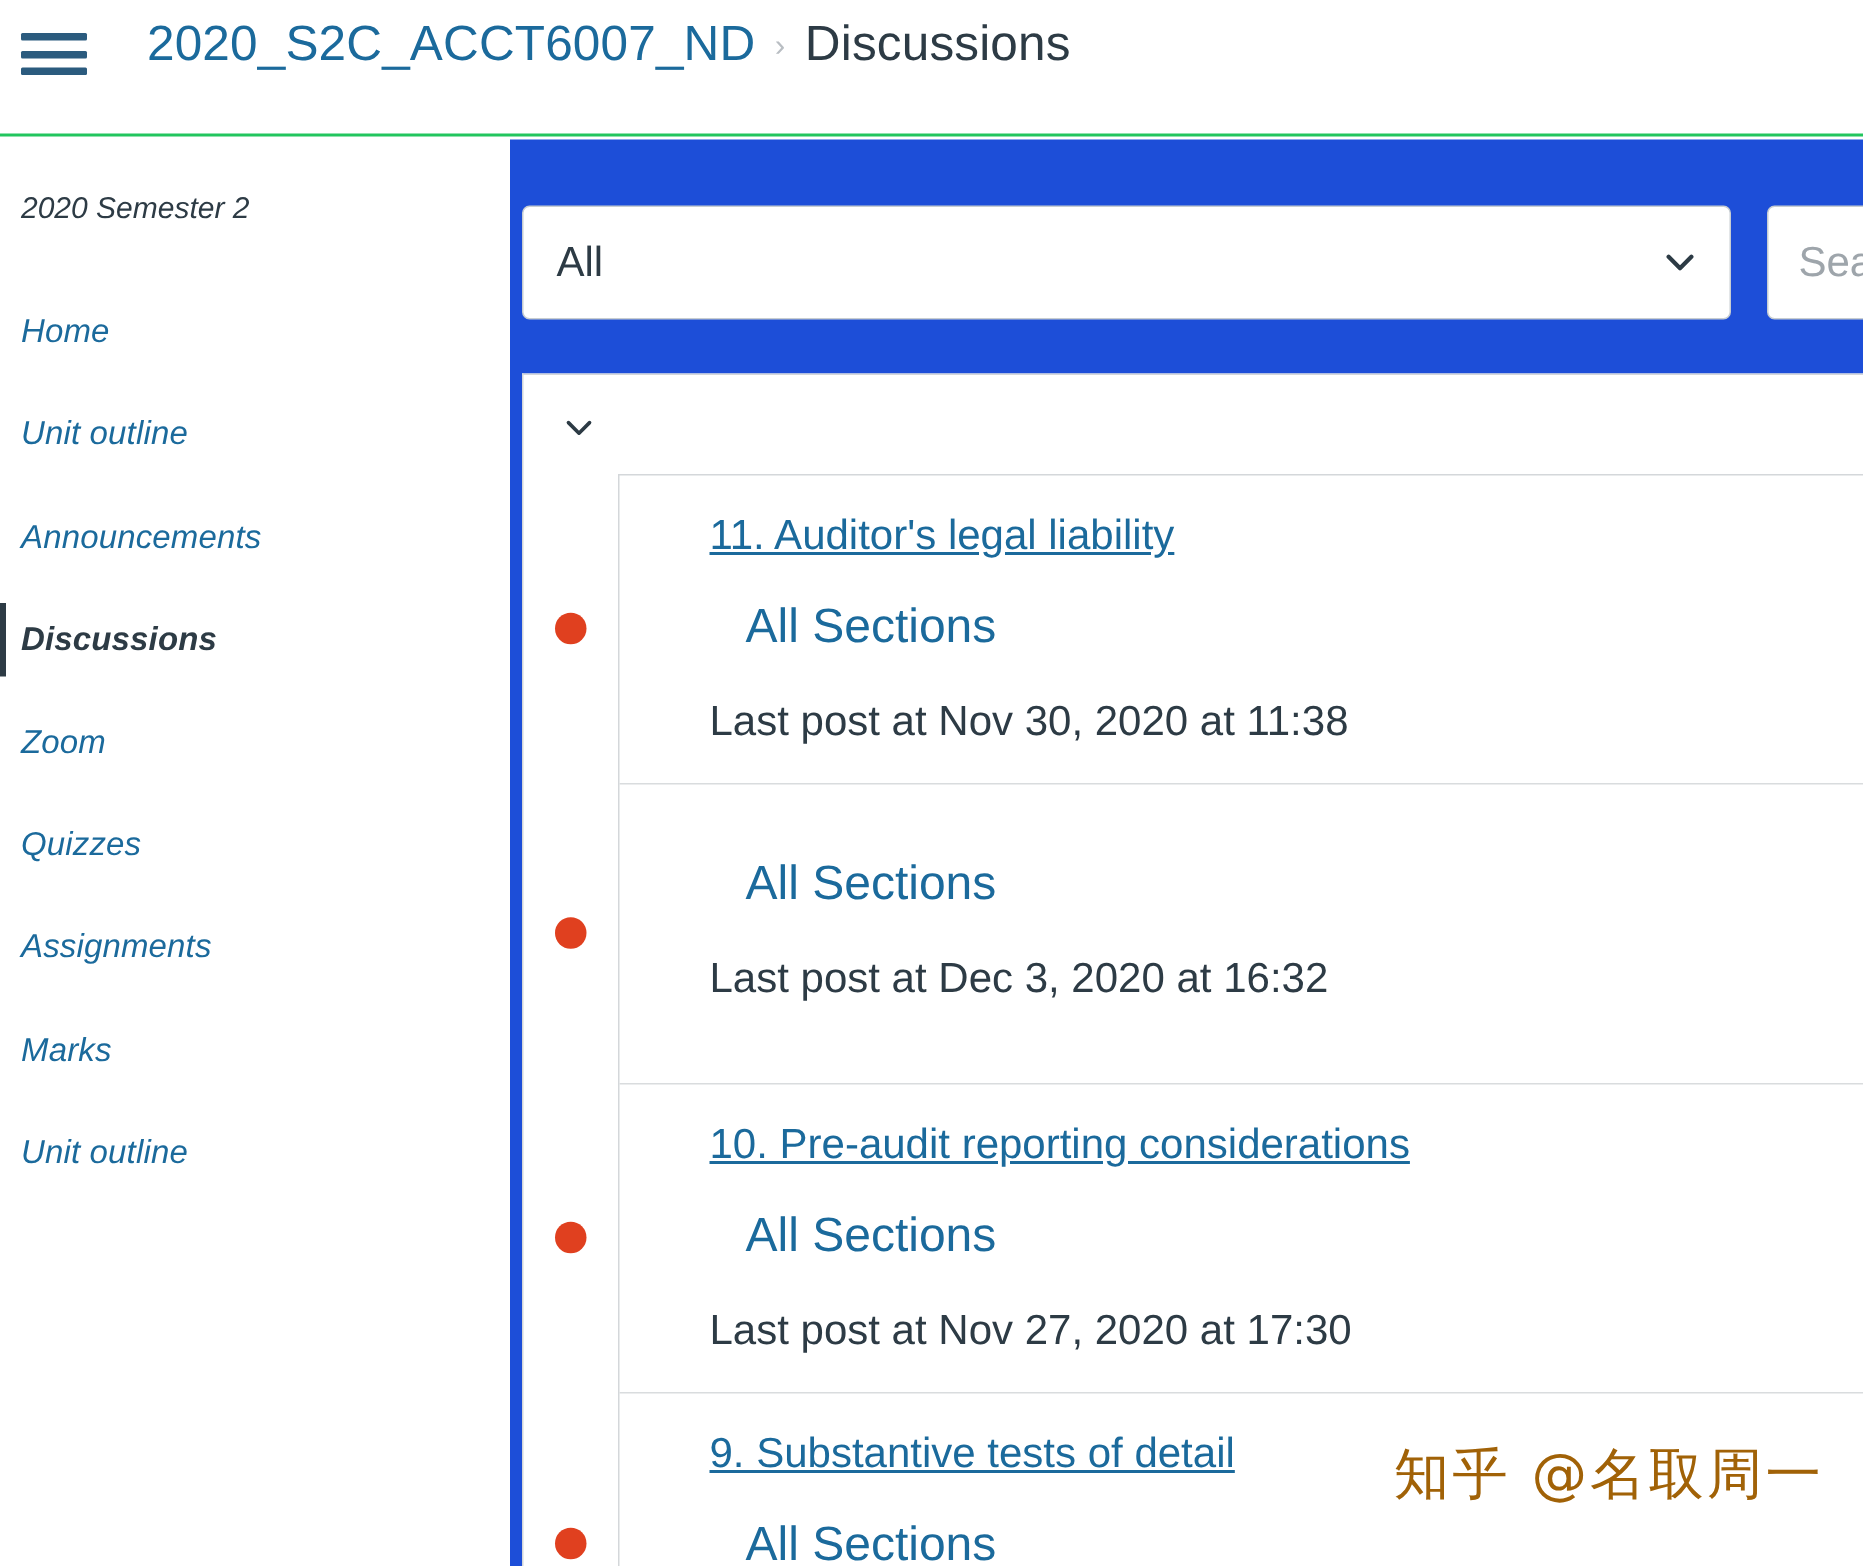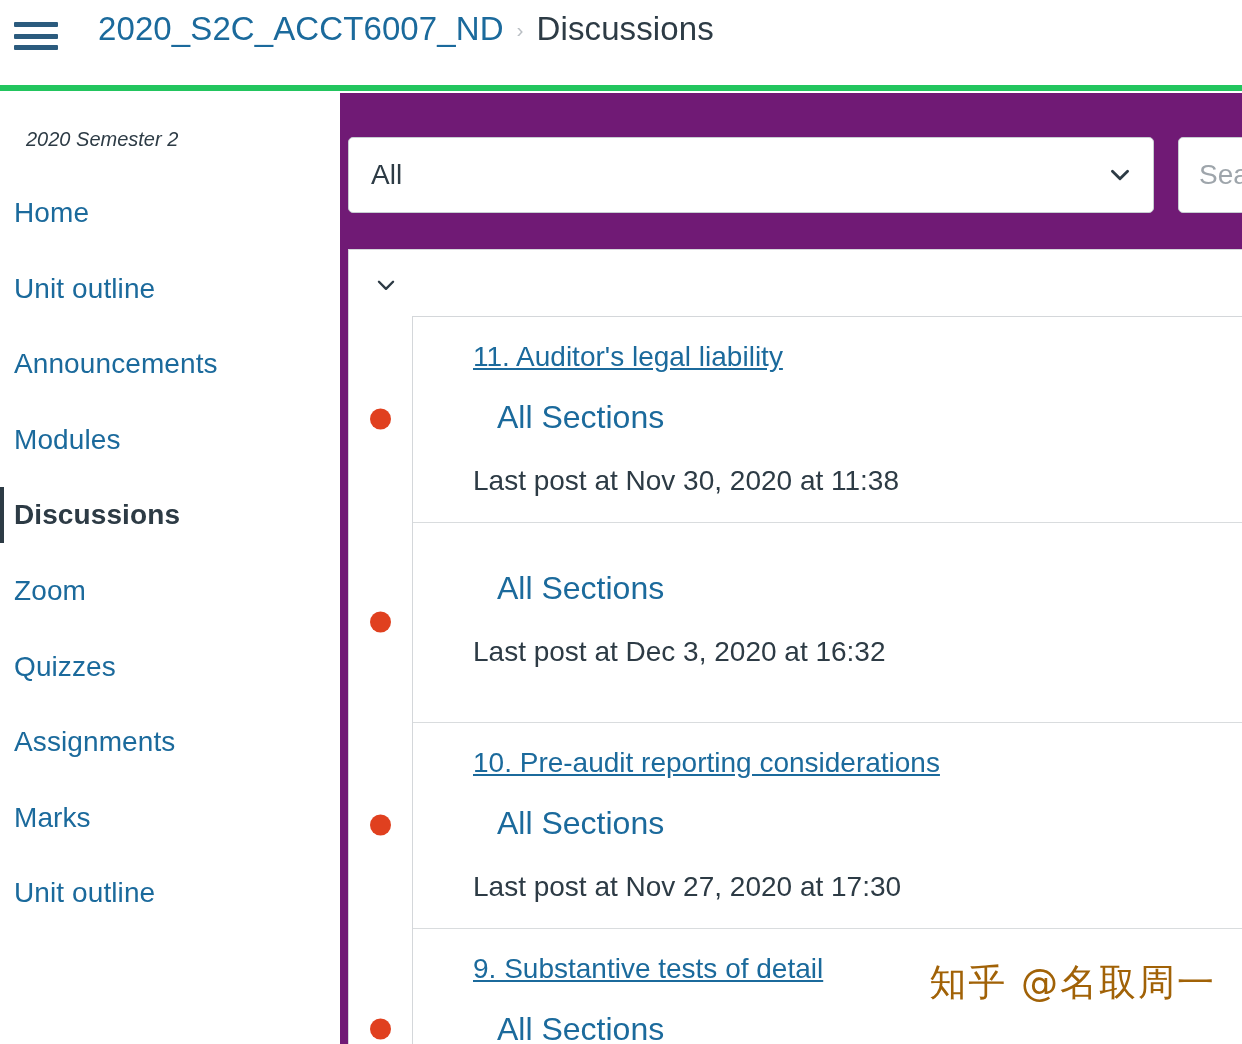--- a/index.html
+++ b/index.html
@@ -19,21 +19,21 @@
     background: #fff;
   }
 
   
   .header {
     position: absolute;
     left: 0; top: 0;
     width: 1242px;
     height: 91px;
     background: #fff;
-    border-bottom: 6px solid #22c55e;
+    border-bottom: 2px solid #22c55e;
     display: flex;
     align-items: flex-start;
     padding-left: 14px;
     padding-top: 8px;
   }
   .hamburger {
     width: 44px;
     height: 40px;
     margin-top: 8px;
     margin-right: 40px;
@@ -83,60 +83,61 @@
     left: 0; top: 93px;
     width: 340px;
     height: 951px;
     background: #fff;
     padding-top: 36px;
   }
   .term-label {
     font-size: 20px;
     font-style: italic;
     color: #2d3b45;
-    padding-left: 26px;
-    margin-bottom: 36px;
+    padding-left: 14px;
+    margin-bottom: 48px;
     line-height: 1;
   }
   .nav-list {
     list-style: none;
     margin: 0;
     padding: 0;
   }
   .nav-item {
     position: relative;
     padding: 11px 0 11px 14px;
     margin-bottom: 20px;
     cursor: pointer;
     line-height: 1.2;
   }
   .nav-item .nav-label {
-    font-size: 28px;
+    font-size: 22px;
     color: #1b6a9c;
     letter-spacing: 0.1px;
+    font-style: italic;
   }
   .nav-item.active .nav-label {
     color: #2d3b45;
     font-weight: bold;
   }
   .nav-item.active::before {
     content: "";
     position: absolute;
     left: 0; top: 0; bottom: 0;
     width: 4px;
     background: #2d3b45;
   }
 
   
   .main {
     position: absolute;
     left: 340px; top: 93px;
     width: 902px;
     height: 951px;
-    background: #701a75;
+    background: #1d4ed8;
   }
 
   .toolbar {
     position: absolute;
     left: 8px; top: 44px;
     display: flex;
     align-items: center;
   }
   .filter-select {
     position: relative;
@@ -294,21 +295,20 @@
       <span class="crumb-current">Discussions</span>
     </div>
   </div>
 
   <div class="sidebar">
     <div class="term-label">2020 Semester 2</div>
     <ul class="nav-list" id="nav-list">
         <li class="nav-item"><span class="nav-label">Home</span></li>
         <li class="nav-item"><span class="nav-label">Unit outline</span></li>
         <li class="nav-item"><span class="nav-label">Announcements</span></li>
-        <li class="nav-item"><span class="nav-label">Modules</span></li>
         <li class="nav-item active"><span class="nav-label">Discussions</span></li>
         <li class="nav-item"><span class="nav-label">Zoom</span></li>
         <li class="nav-item"><span class="nav-label">Quizzes</span></li>
         <li class="nav-item"><span class="nav-label">Assignments</span></li>
         <li class="nav-item"><span class="nav-label">Marks</span></li>
         <li class="nav-item"><span class="nav-label">Unit outline</span></li>
       </ul>
   </div>
 
   <div class="main">

